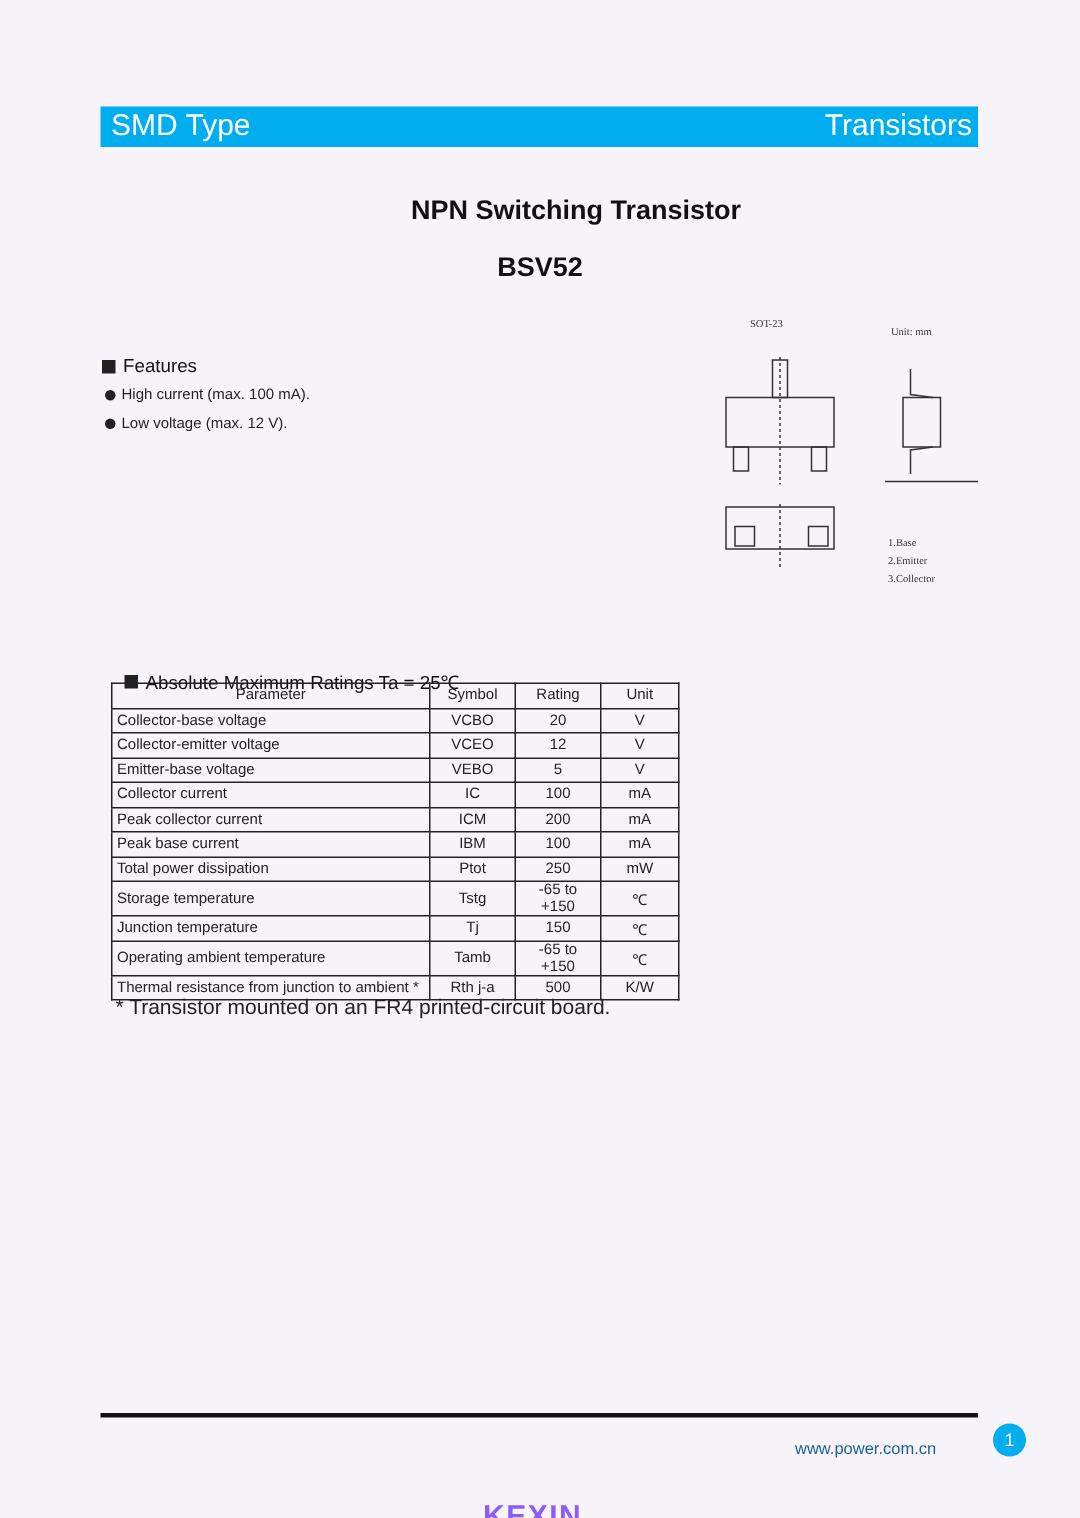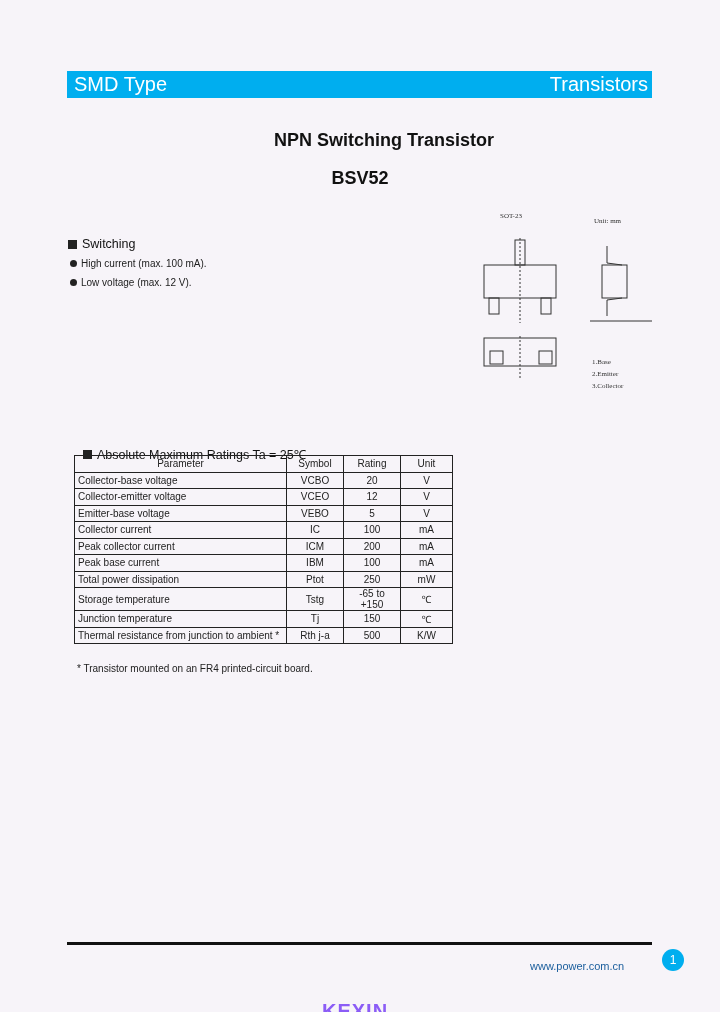--- a/index.html
+++ b/index.html
@@ -23,21 +23,21 @@
   .sq { width:9px; height:9px; background:#222; display:inline-block; }
   .bullet { position:absolute; left:70px; font-size:10px; display:flex; align-items:center; gap:4px; color:#222; }
   .dot { width:7px; height:7px; border-radius:50%; background:#222; display:inline-block; }
   table {
     position:absolute; left:74px; top:455px; border-collapse:collapse;
     font-size:10px; color:#222;
   }
   td, th { border:1.5px solid #222; height:15.5px; padding:0 3px; font-weight:normal; }
   th { text-align:center; }
   td.c { text-align:center; }
-  .footnote { position:absolute; left:77px; top:663px; font-size:10px; color:#222; }
+  .footnote { position:absolute; left:77px; top:663px; font-size:14px; color:#222; }
   .rule { position:absolute; left:67px; top:942px; width:585px; height:3px; background:#111; }
   .logo { position:absolute; left:322px; top:1000px; font-size:20px; font-weight:bold; color:#8b5cf6; letter-spacing:1px; }
   .url { position:absolute; left:530px; top:960px; font-size:11px; color:#1a5d9c; }
   .pagenum {
     position:absolute; left:662px; top:949px; width:22px; height:22px; border-radius:50%;
     background:#00aeef; color:#fff; font-size:12px; display:flex; align-items:center; justify-content:center;
   }
   .diagram { position:absolute; left:462px; top:208px; width:200px; height:190px; }
   .dtxt { position:absolute; font-family:"Liberation Serif", serif; font-size:7px; color:#333; }
 </style>
@@ -47,21 +47,21 @@
 <div class="banner">
   <span>SMD Type</span>
   <span>Transistors</span>
 </div>
 
 <div class="title t1">NPN Switching Transistor</div>
 <div class="title t2">BSV52</div>
 
 <div class="section" style="top:237px;">
   <span class="sq"></span>
-  <span>Switching</span>
+  <span>Features</span>
 </div>
 <div class="bullet" style="top:258px;">
   <span class="dot"></span>
   <span>High current (max. 100 mA).</span>
 </div>
 <div class="bullet" style="top:277px;">
   <span class="dot"></span>
   <span>Low voltage (max. 12 V).</span>
 </div>
 
@@ -153,20 +153,26 @@
         <td class="c">-65 to +150</td>
         <td class="c">℃</td>
       </tr>
     <tr>
         <td>Junction temperature</td>
         <td class="c">Tj</td>
         <td class="c">150</td>
         <td class="c">℃</td>
       </tr>
     <tr>
+        <td>Operating ambient temperature</td>
+        <td class="c">Tamb</td>
+        <td class="c">-65 to +150</td>
+        <td class="c">℃</td>
+      </tr>
+    <tr>
         <td>Thermal resistance from junction to ambient  *</td>
         <td class="c">Rth j-a</td>
         <td class="c">500</td>
         <td class="c">K/W</td>
       </tr>
   </tbody>
 </table>
 
 <div class="footnote">* Transistor mounted on an FR4 printed-circuit board.</div>
 

